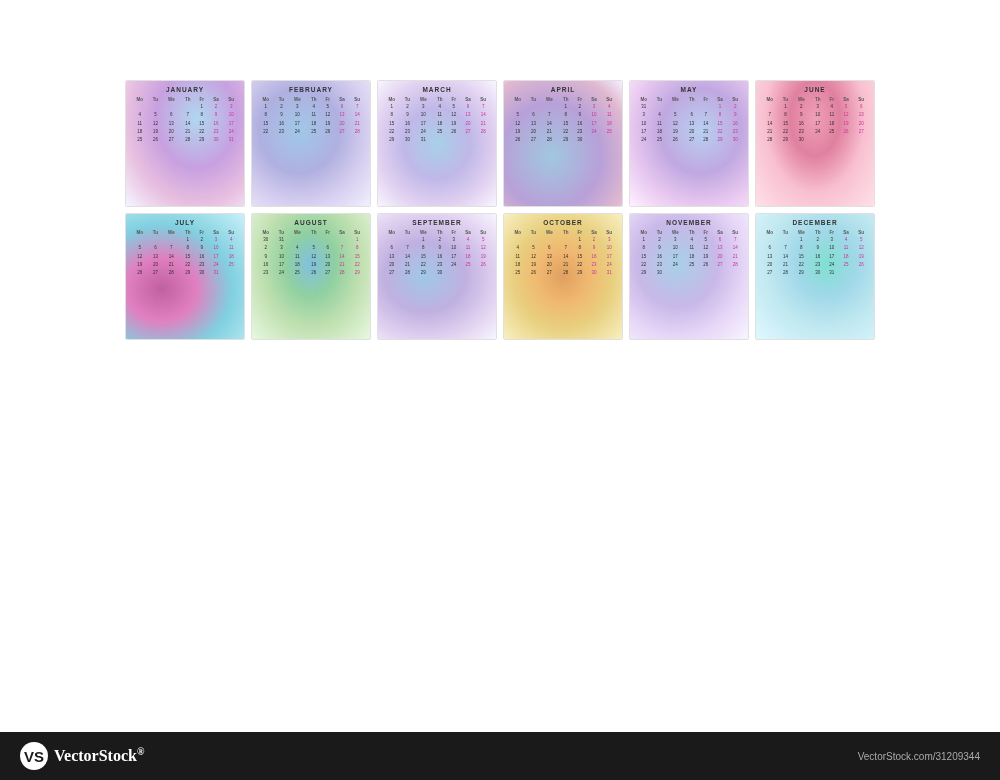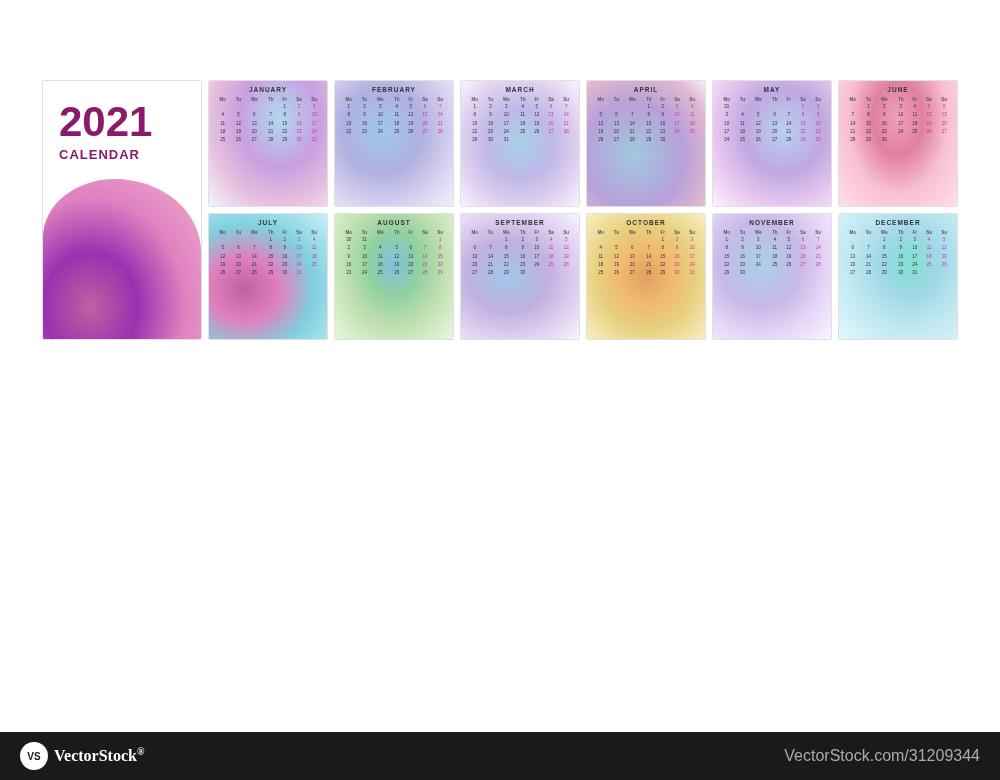--- a/index.html
+++ b/index.html
@@ -164,61 +164,56 @@
       gap: 6px;
     }
 
     .vs-logo-icon {
       width: 28px;
       height: 28px;
       background: #fff;
       display: flex;
       align-items: center;
       justify-content: center;
-      font-size: 10px;
+      font-size: 15px;
       font-weight: 700;
       color: #1a1a1a;
       border-radius: 14px;
     }
 
     .vs-logo-text {
       font-size: 16px;
       font-weight: 700;
       color: #fff;
       font-family: Liberation Serif, serif;
     }
 
     .vs-logo-reg {
       font-size: 10px;
       color: #fff;
       vertical-align: super;
     }
 
     .vs-url {
-      font-size: 16px;
+      font-size: 10px;
       color: #aaa;
     }
 
     .top-spacer {
       height: 60px;
     }
   </style>
 </head>
 <body>
 
 <div class="top-spacer"></div>
 
 <div class="main-content">
   <div class="calendar-grid">
 
-    <div class="cover-card">
-      <div class="cover-year">2021</div>
-      <div class="cover-label">CALENDAR</div>
-      <div class="cover-blob"></div>
-    </div>
 
     <div class="months-grid" id="months-container">
     <div class="months-row">
           <div class="month-card">
             <div class="month-blob blob-jan"></div>
             <div class="month-content">
               <div class="month-name">JANUARY</div>
               <table class="cal-table">
                 <thead>
                   <tr>

